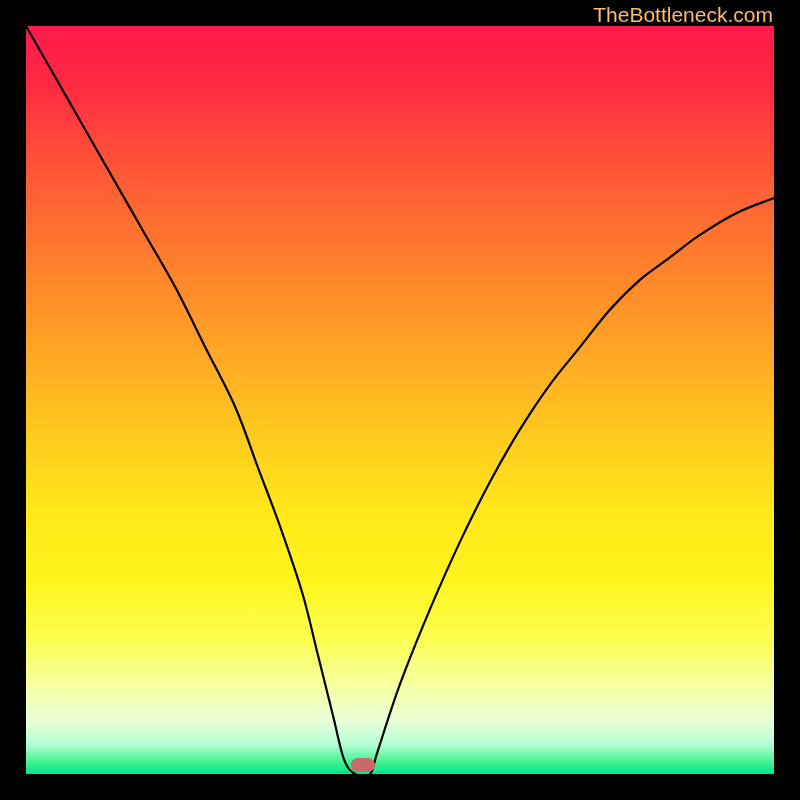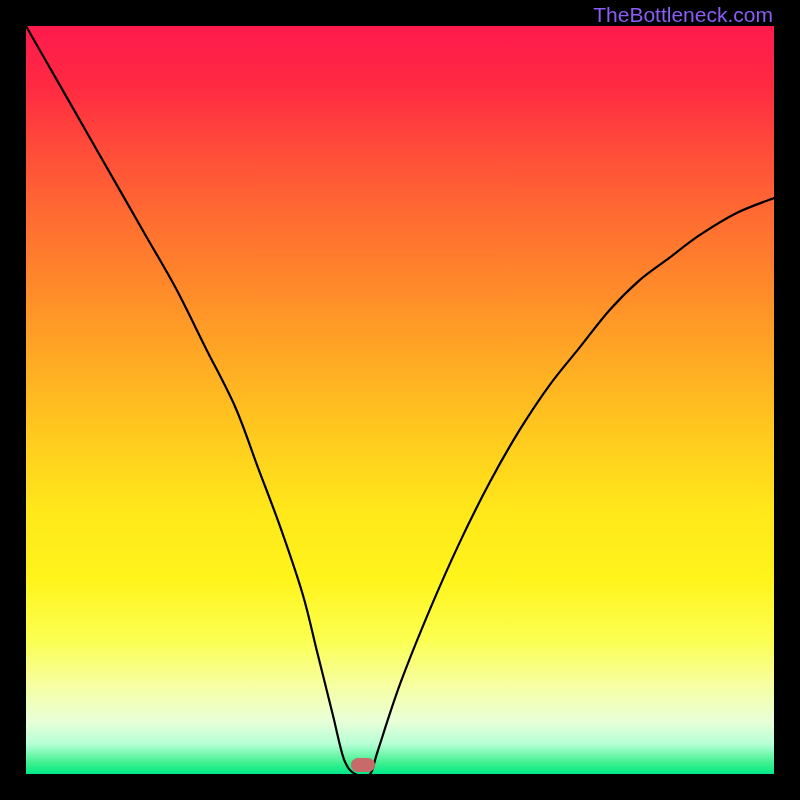--- a/index.html
+++ b/index.html
@@ -52,21 +52,21 @@
   }
   .marker {
     position: absolute;
     width: 24px;
     height: 14px;
     background: #c96a6a;
     border-radius: 7px;
     transform: translate(-50%, -50%);
   }
   .watermark {
-    color: #8b5cf6;
+    color: #fdba74;
     font-size: 21px;
     text-align: center;
     font-weight: 500;
     position: absolute;
     right: 27px;
     top: 3px;
   }
 </style>
 </head>
 <body>

